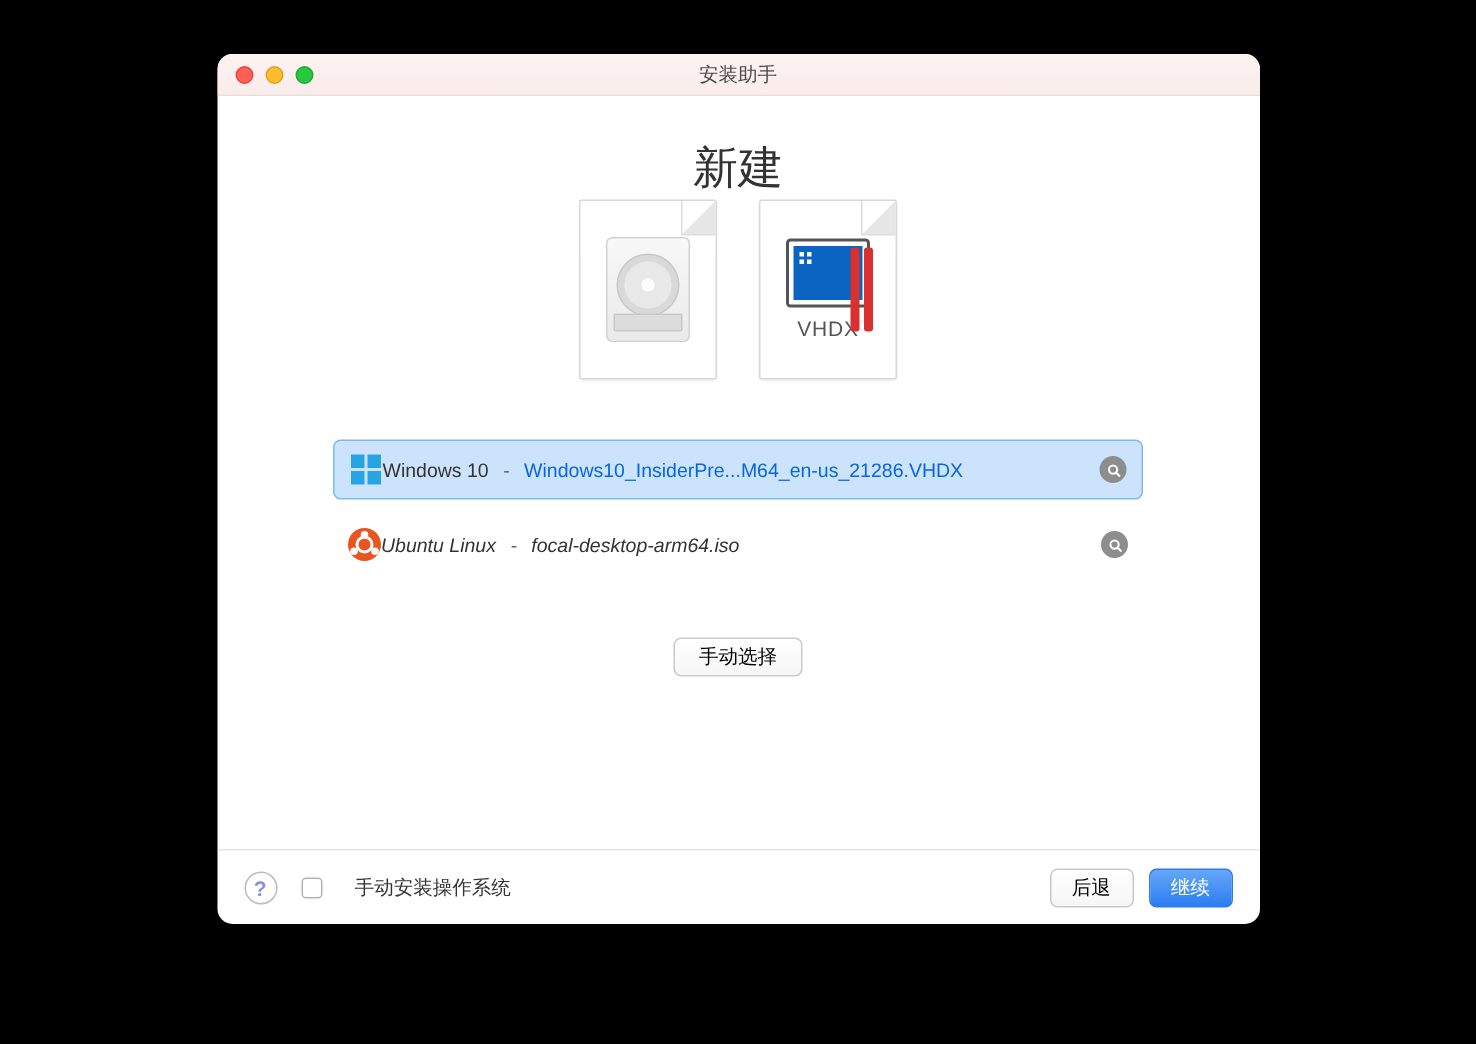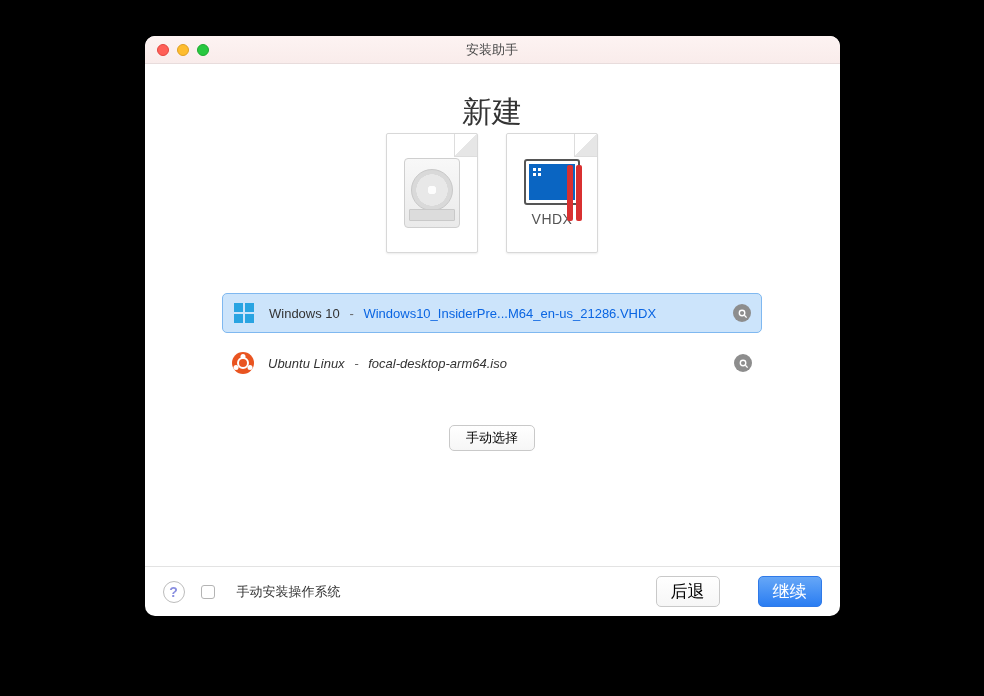--- a/index.html
+++ b/index.html
@@ -158,21 +158,20 @@
   }
   .list {
     width: 540px;
   }
   .row {
     display:flex;
     align-items:center;
     height:40px;
     border-radius:5px;
     padding:0 10px;
-    gap:14px;
     cursor:pointer;
   }
   .row.selected {
     background:#cce4fb;
     border:1px solid #7fb8f0;
   }
   .row + .row { margin-top:10px;font-style:italic; }
   .os-icon {
     width:22px; height:22px;
     border-radius:3px;
@@ -258,31 +257,30 @@
   }
   .checkbox .box {
     width:14px;height:14px;
     border:1px solid #b4b4b4;
     border-radius:3px;
     background:#fff;
   }
   .spacer { flex:1; }
   .btn {
     padding:3px 14px;
-    font-size:17px;
+    font-size:13px;
     border-radius:5px;
     cursor:pointer;
     border:1px solid #c9c9c9;
     background:linear-gradient(#fff,#f6f6f6);
   }
   .btn.primary {
     border:1px solid #2f79e8;
     background:linear-gradient(#66a7f7,#2a7df2);
     color:#fff;
-    margin-left:28px;
   }
 </style>
 </head>
 <body>
 
 <div class="window">
   <div class="titlebar">
     <div class="traffic">
       <div class="dot red"></div>
       <div class="dot yellow"></div>

